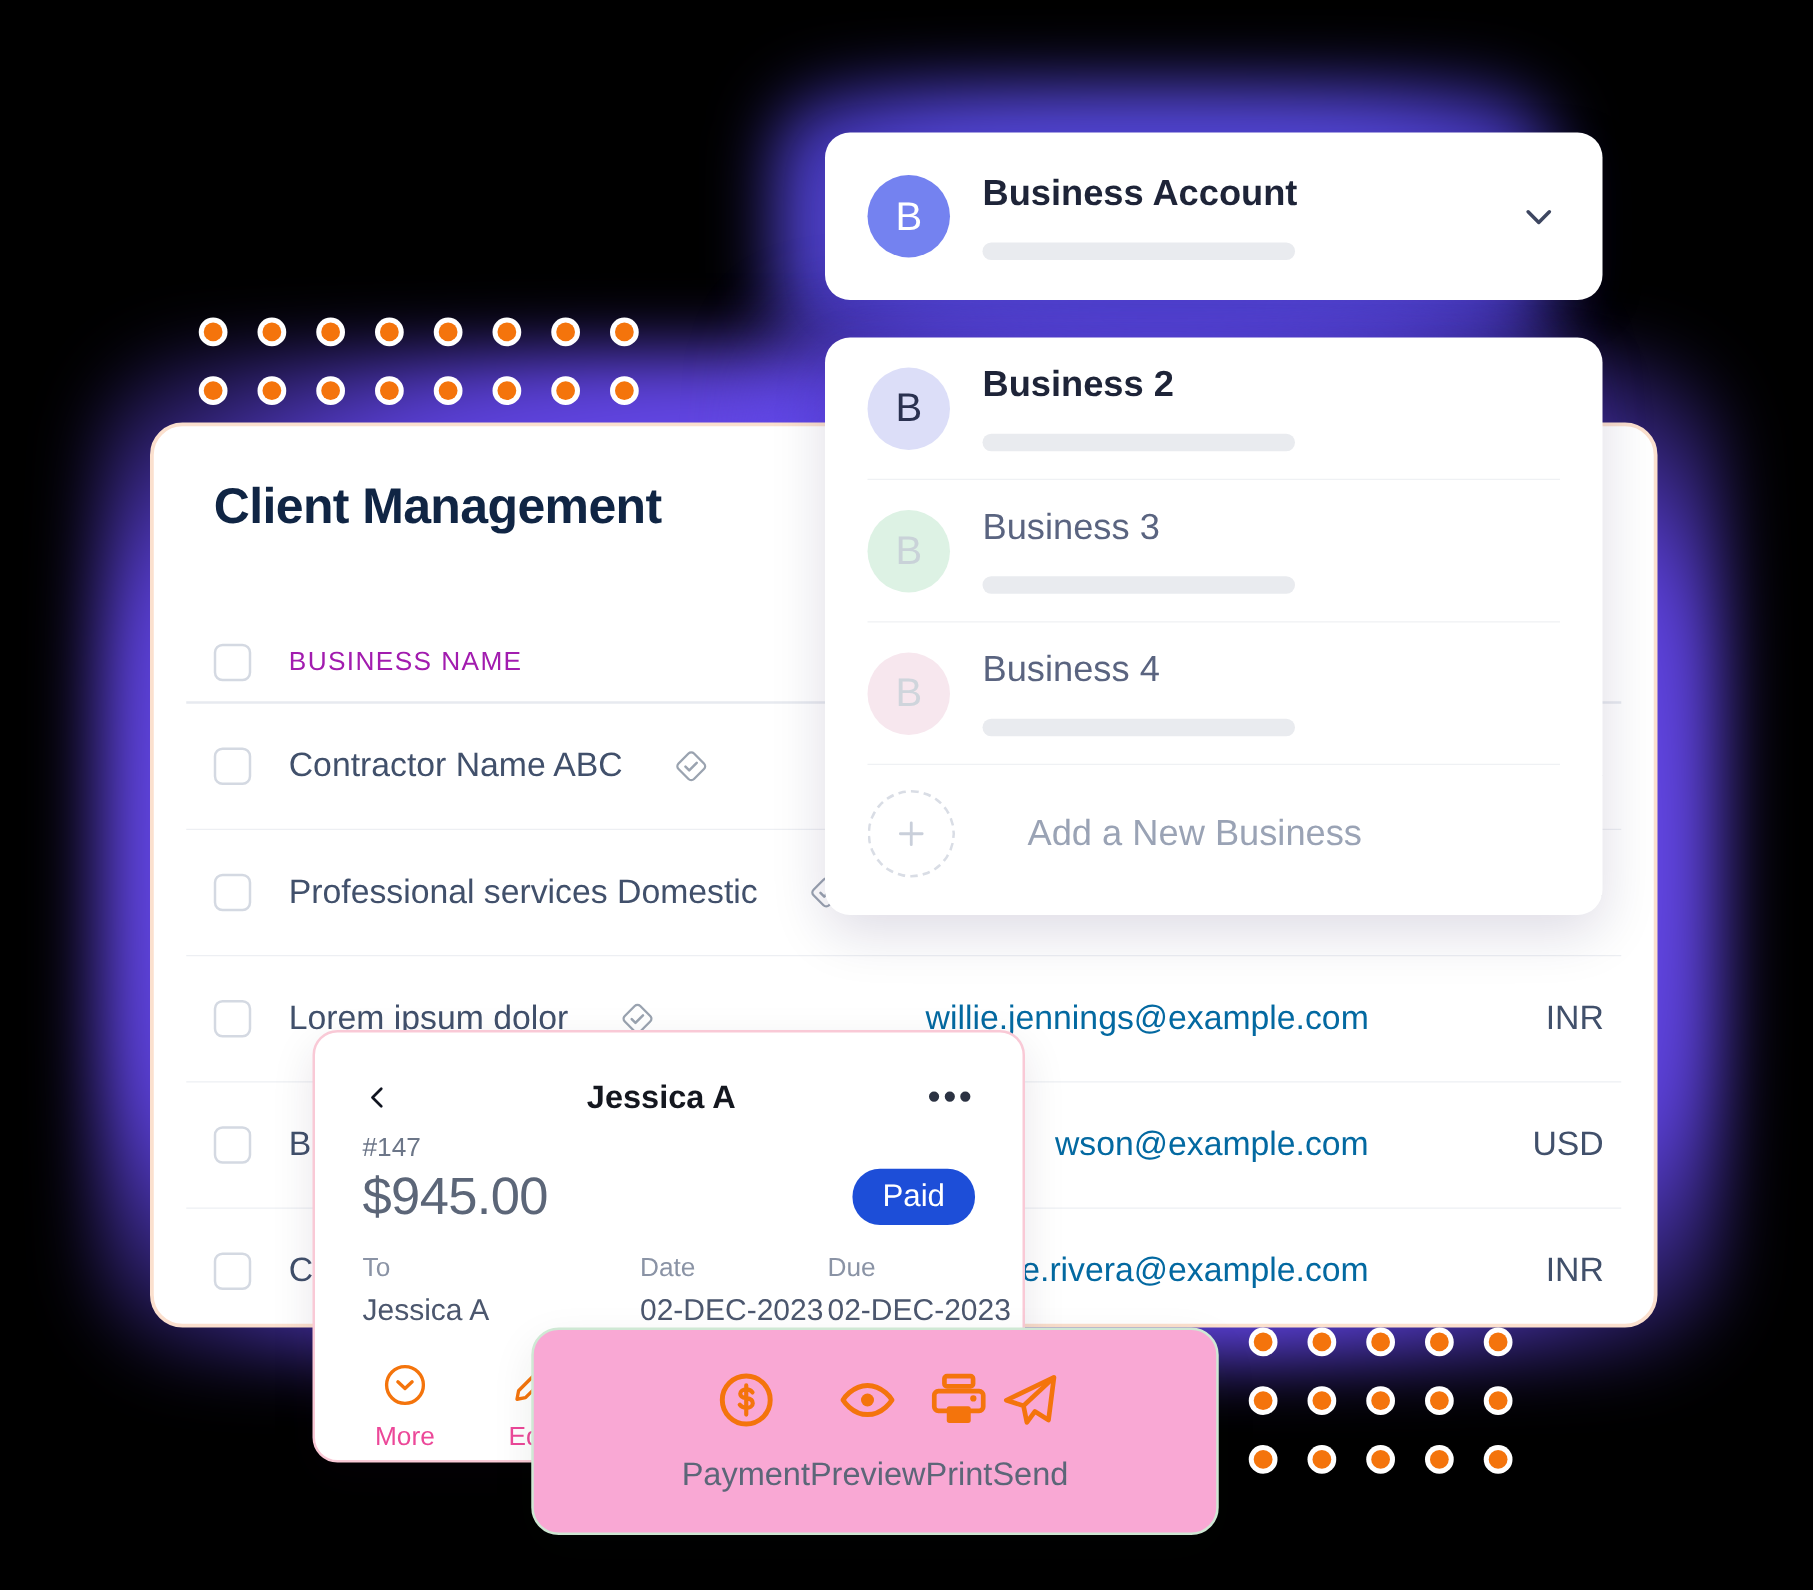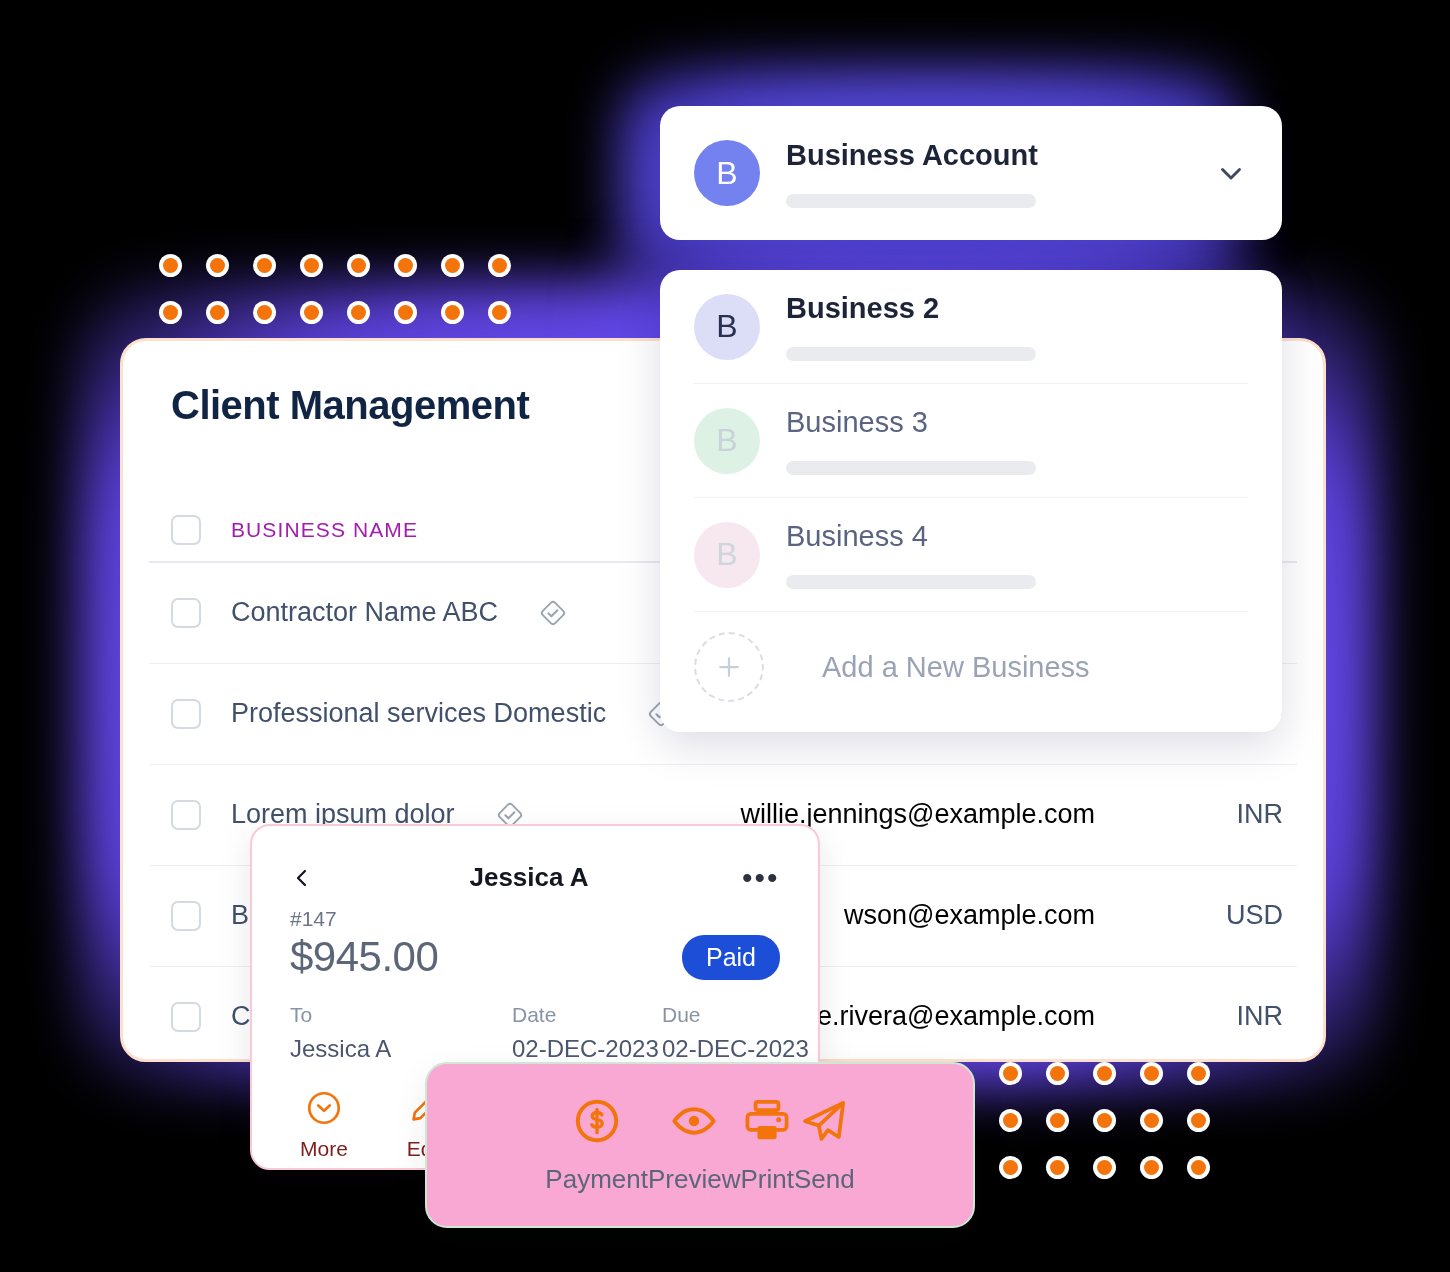--- a/index.html
+++ b/index.html
@@ -65,21 +65,21 @@
   .trow.hdr{height:62px;}
   .trow + .trow{border-top:1px solid #EDEFF3;}
   .c-name{flex:0 0 560px;display:flex;align-items:center;gap:30px;padding-left:22px;}
   .c-email{flex:1;text-align:right;padding-right:18px;}
   .c-cur{flex:0 0 170px;text-align:right;padding-right:14px;}
 
   .chk{width:26px;height:26px;border:2px solid #D4D9E2;border-radius:7px;flex:0 0 26px;background:#fff;}
   .name-txt{font-size:27px;color:#41506B;white-space:nowrap;}
   .hdr .name-txt{font-size:21px;letter-spacing:1.1px;color:#a21caf;font-weight:400;}
   .hdr .c-email,.hdr .c-cur{font-size:21px;letter-spacing:1.1px;color:#64748B;font-weight:500;}
-  .email-txt{font-size:27px;color:#000000;}
+  .email-txt{font-size:27px;color:#0369a1;}
   .cur-txt{font-size:27px;color:#41506B;}
   .verify{margin-left:10px;display:inline-flex;}
   .hdr-sep{height:2px;background:#E7EAF0;margin:0 26px;}
 
   
   #business-account-card{
     left:660px;top:106px;width:554px;height:134px;border-radius:20px;
     display:flex;align-items:center;padding:0 34px 0 34px;gap:26px;
     box-shadow:0 10px 36px rgba(20,10,70,.16);
   }
@@ -123,21 +123,21 @@
   .paid-badge{background:#1d4ed8;color:#fff;border-radius:22px;
               font-size:25px;padding:8px 24px;}
   .inv-meta{display:flex;padding:22px 26px 0 26px;}
   .meta-to{flex:0 0 222px;}
   .meta-date{flex:0 0 150px;}
   .meta-due{flex:1;}
   .meta-lbl{font-size:21px;color:#8A93A5;margin-bottom:8px;}
   .meta-val{font-size:24px;color:#4C576E;white-space:nowrap;}
   .inv-actions{display:flex;gap:58px;padding:26px 0 0 36px;}
   .inv-act{display:flex;flex-direction:column;align-items:center;gap:6px;}
-  .inv-act .lbl{font-size:21px;color:#7f1d1d;}
+  .inv-act .lbl{font-size:21px;color:#ec4899;}
 
   
   #action-bar{
     left:425px;top:1062px;width:546px;height:162px;border-radius:22px;
     border:2px solid #CFE8D4;background:#f9a8d4;
     display:flex;align-items:center;justify-content:center;
     box-shadow:0 12px 34px rgba(10,40,20,.08);
   }
   .act{display:flex;flex-direction:column;align-items:center;gap:14px;cursor:pointer;}
   .act .lbl{font-size:26px;color:#5C6678;}

